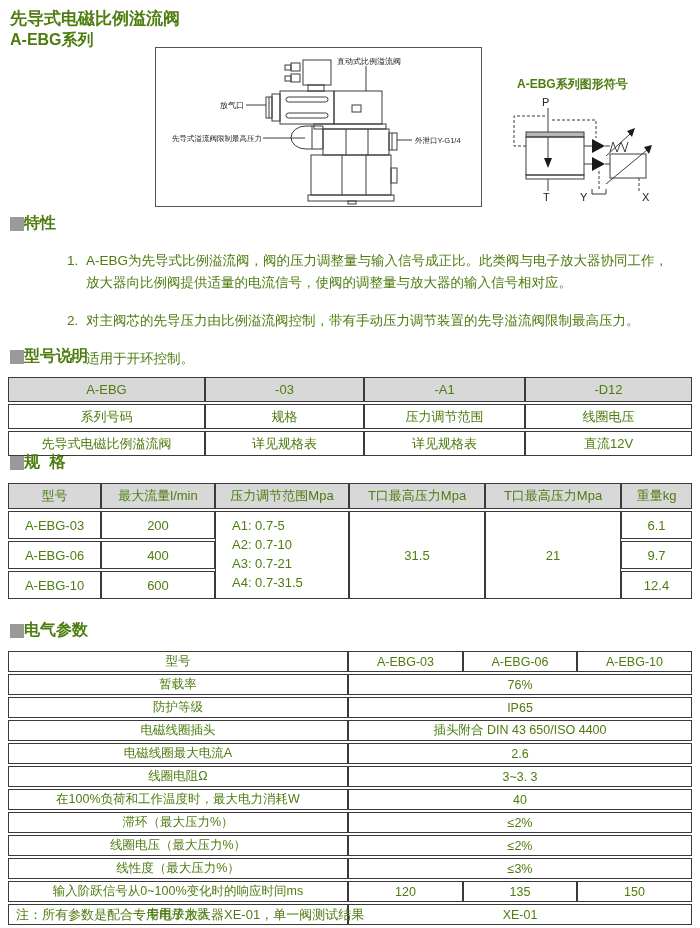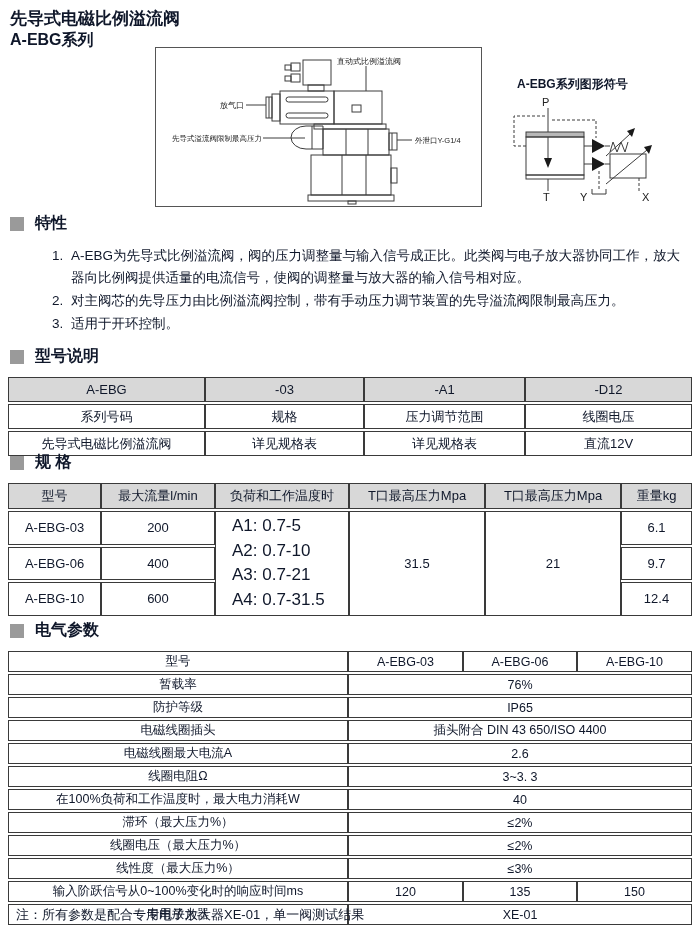--- a/index.html
+++ b/index.html
@@ -1,53 +1,53 @@
 <!DOCTYPE html>
 <html><head>
 <meta charset="utf-8">
 <style>
   html,body{margin:0;padding:0;background:#fff;}
   .page{
     position:relative;width:700px;height:928px;background:#ffffff;
-    font-family:"Liberation Sans","DejaVu Sans",sans-serif;color:#0f172a;
+    font-family:"Liberation Sans","DejaVu Sans",sans-serif;color:#4d7c0f;
     overflow:hidden;
   }
   
   .title-block{position:absolute;left:10px;top:8px;line-height:1.3;}
   .title-block .t1{font-size:17px;font-weight:bold;}
   .title-block .t2{font-size:16px;font-weight:bold;}
   
   .diagram-box{position:absolute;left:155px;top:47px;width:325px;height:158px;border:1px solid #555;}
   .diagram-box svg{display:block;width:100%;height:100%;}
   
   .symbol-title{position:absolute;left:517px;top:76px;font-size:12px;font-weight:bold;}
   .symbol-box{position:absolute;left:508px;top:94px;width:150px;height:108px;}
   .symbol-box svg{display:block;width:100%;height:100%;}
   svg .ln{stroke:#3c3c3c;stroke-width:1;fill:none;}
   svg .dash{stroke:#3c3c3c;stroke-width:1;fill:none;stroke-dasharray:3 2;}
   svg .blk{fill:#1a1a1a;stroke:none;}
   svg .grey{fill:#b8b8b8;stroke:#3c3c3c;stroke-width:1;}
   svg text{fill:#222;font-family:"Liberation Sans","DejaVu Sans",sans-serif;}
   
   .section{position:absolute;left:8px;width:684px;}
-  .sec-head{display:flex;align-items:center;gap:11px;margin-left:2px;}
+  .sec-head{display:flex;align-items:center;gap:0;margin-left:2px;font-family:Liberation Mono, monospace;}
   .sec-marker{width:14px;height:14px;background:#9a9a9a;flex:0 0 auto;}
   .sec-title{font-size:16px;font-weight:bold;}
   
   .features-list{margin:11px 0 0 0;padding-left:58px;font-size:13.5px;line-height:1.62;}
-  .features-list li{padding-left:4px;margin:1px;}
+  .features-list li{padding-left:4px;margin:16px;}
   
   table.tbl{border-collapse:separate;border-spacing:0 2px;width:684px;table-layout:fixed;margin-top:8px;}
   table.tbl td{border:1px solid #3a3a3a;text-align:center;vertical-align:middle;
     font-size:13px;padding:2px 3px;background:#fff;overflow:hidden;}
   tr.hdr td{background:#d8d8d8;}
   table.model td{height:19px;}
   table.spec td{height:22px;}
   table.spec tr.hdr td{height:20px;}
-  table.spec td.range{text-align:left;padding-left:16px;line-height:1.45;font-size:17px;}
+  table.spec td.range{text-align:left;padding-left:16px;line-height:1.45;font-size:13px;}
   table.elec{border-spacing:0 2px;}
   table.elec td{font-size:12.5px;height:15px;padding:1px 3px;}
   
   .note{position:absolute;left:16px;top:906px;font-size:13px;}
 </style>
 </head>
 <body>
 
 <div class="page">
 
@@ -211,21 +211,21 @@
           <col style="width:114px">
           <col style="width:134px">
           <col style="width:136px">
           <col style="width:136px">
           <col style="width:71px">
         </colgroup>
       <tbody>
           <tr class="hdr">
         <td>型号</td>
         <td>最大流量l/min</td>
-        <td>负荷和工作温度时</td>
+        <td>压力调节范围Mpa</td>
         <td>T口最高压力Mpa</td>
         <td>T口最高压力Mpa</td>
         <td>重量kg</td>
       </tr>
       <tr>
         <td>A-EBG-03</td>
         <td>200</td>
         <td class="range" rowspan="3">
           <div>A1: 0.7-5</div>
           <div>A2: 0.7-10</div>

